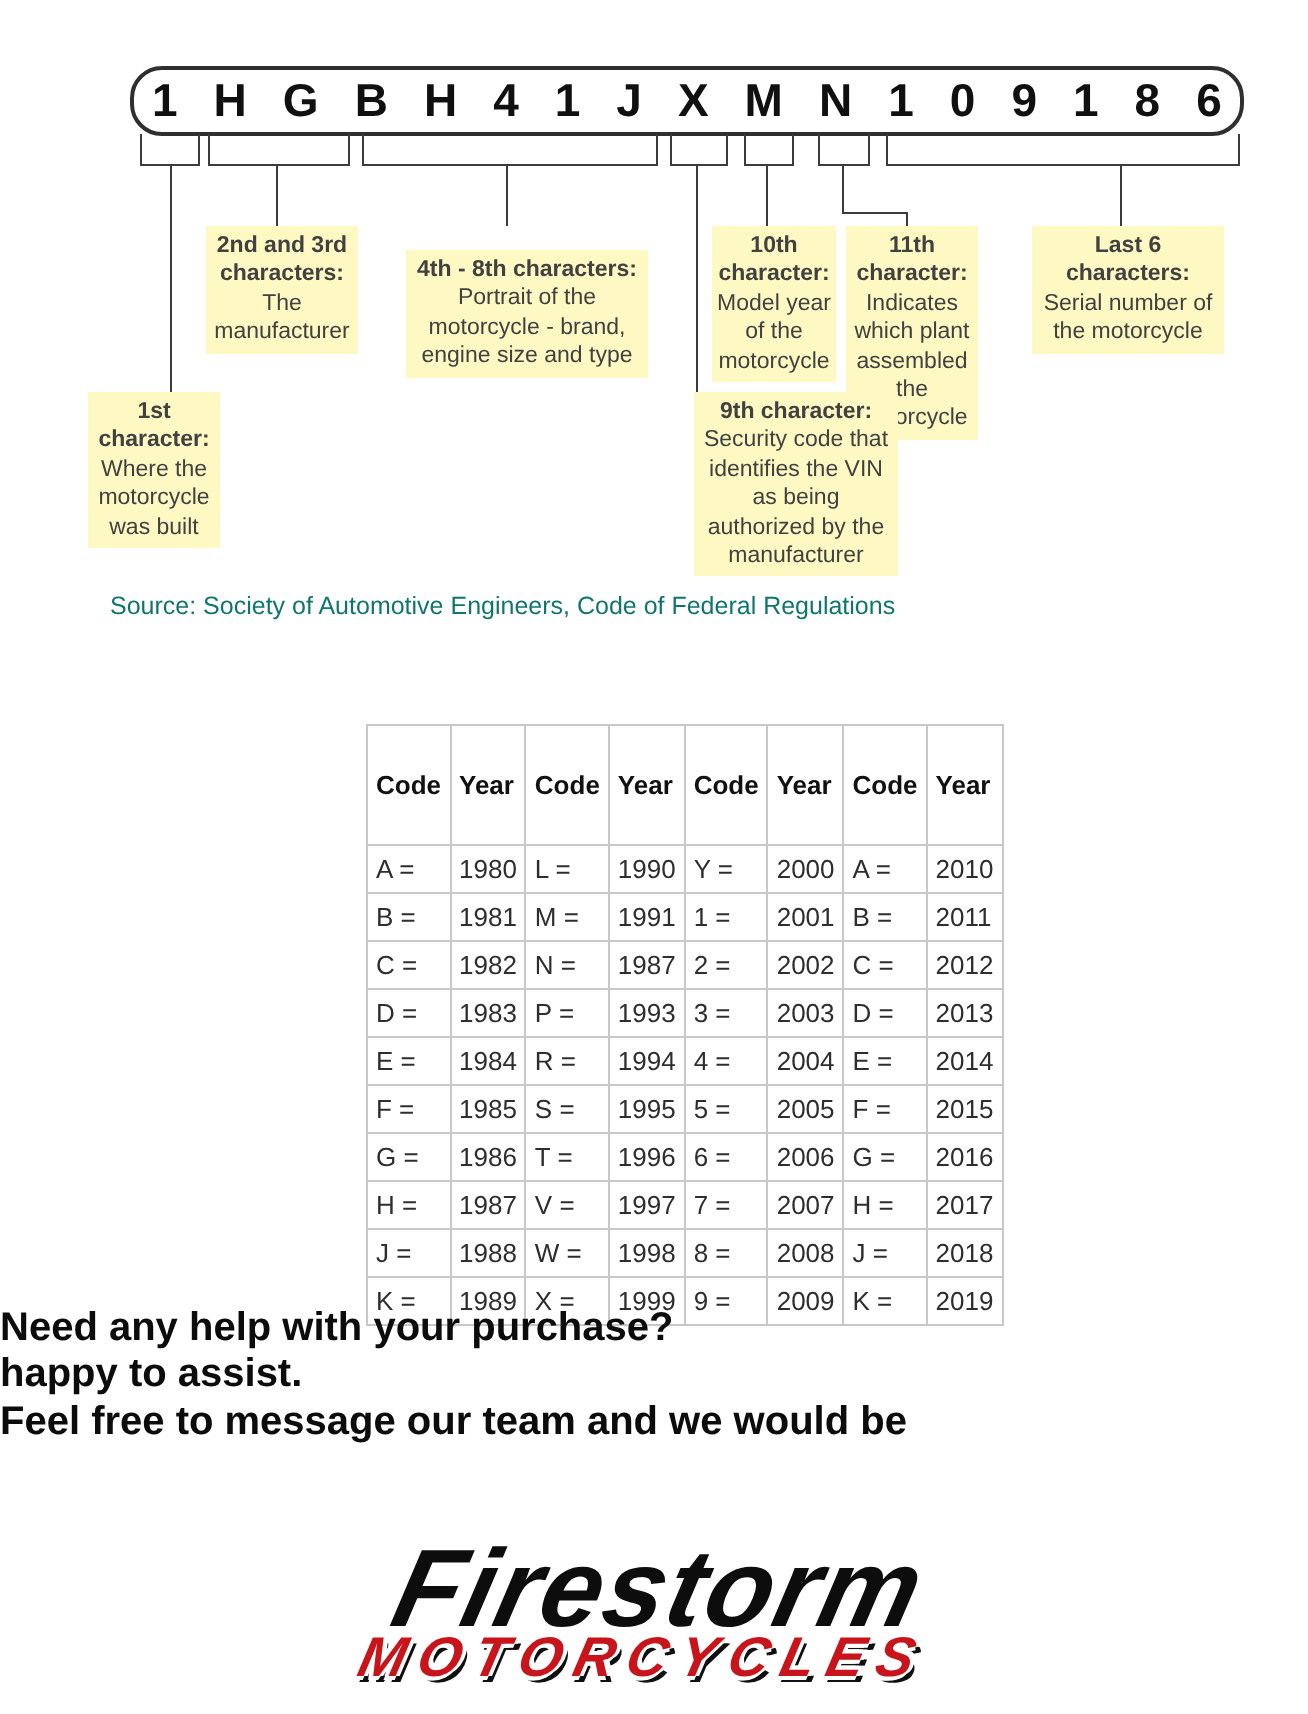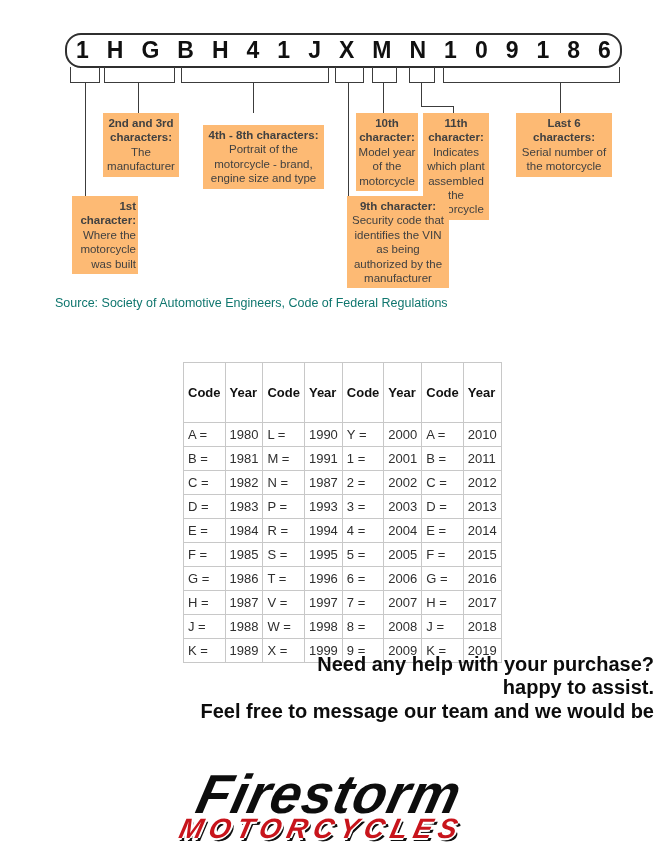--- a/index.html
+++ b/index.html
@@ -36,26 +36,26 @@
   #ln-48  { left:253px; top:82px;  height:31px; }
   #ln-9   { left:348px; top:82px;  height:114px; }
   #ln-10  { left:383px; top:82px;  height:31px; }
   #ln-11a { left:421px; top:82px;  height:25px; }
   #ln-11b { left:421px; top:106px; width:33px; }
   #ln-11c { left:453px; top:106px; height:8px; }
   #ln-l6  { left:560px; top:82px;  height:31px; }
 
   
   .note {
-    position:absolute; background:#fdba74; color:#414141;
+    position:absolute; background:#fef9c3; color:#414141;
     font-size:11.5px; line-height:1.25; text-align:center; padding:3px 2px;
   }
   .note-title { font-weight:bold; display:block; }
   .note-body  { display:block; }
-  #note-1  { left:72px;  top:196px; width:62px;text-align:right; }
+  #note-1  { left:44px;  top:196px; width:62px; }
   #note-23 { left:103px; top:113px; width:72px; }
   #note-48 { left:203px; top:113px; width:117px;margin-top:12px; }
   #note-9  { left:299px; top:196px; width:98px;margin-left:48px; }
   #note-10 { left:356px; top:113px; width:58px; }
   #note-11 { left:423px; top:113px; width:62px; }
   #note-l6 { left:516px; top:113px; width:92px; }
 
   
   .source { position:absolute; left:55px; top:296px; font-size:12.5px; color:#0f766e; }
 
@@ -66,21 +66,21 @@
     border:1px solid #c8c8c8; font-size:13px; text-align:left;
     padding:4px 4px; white-space:nowrap; color:#2e2e2e;
   }
   .year-table th { font-weight:bold; color:#111; padding:22px 4px; }
   .year-table col.c-code { width:37px; }
   .year-table col.c-year { width:34px; }
 
   
   .help {
     position:absolute; left:0; top:653px; width:654px;
-    text-align:right; font-weight:bold; font-size:20px; line-height:1.17; color:#0c0c0c;
+    text-align:left; font-weight:bold; font-size:20px; line-height:1.17; color:#0c0c0c;
   }
 
   
   .logo-wrap { position:absolute; left:0; top:768px; width:654px; text-align:center; }
   .logo { display:inline-block; transform:skewX(-13deg); }
   .logo-name {
     font-style:italic; font-weight:bold; font-size:55px; line-height:0.95;
     color:#0d0d0d; letter-spacing:1px; display:block;
     text-shadow:2px 2px 0 #ffffff, -1px -1px 0 #ffffff;
   }

